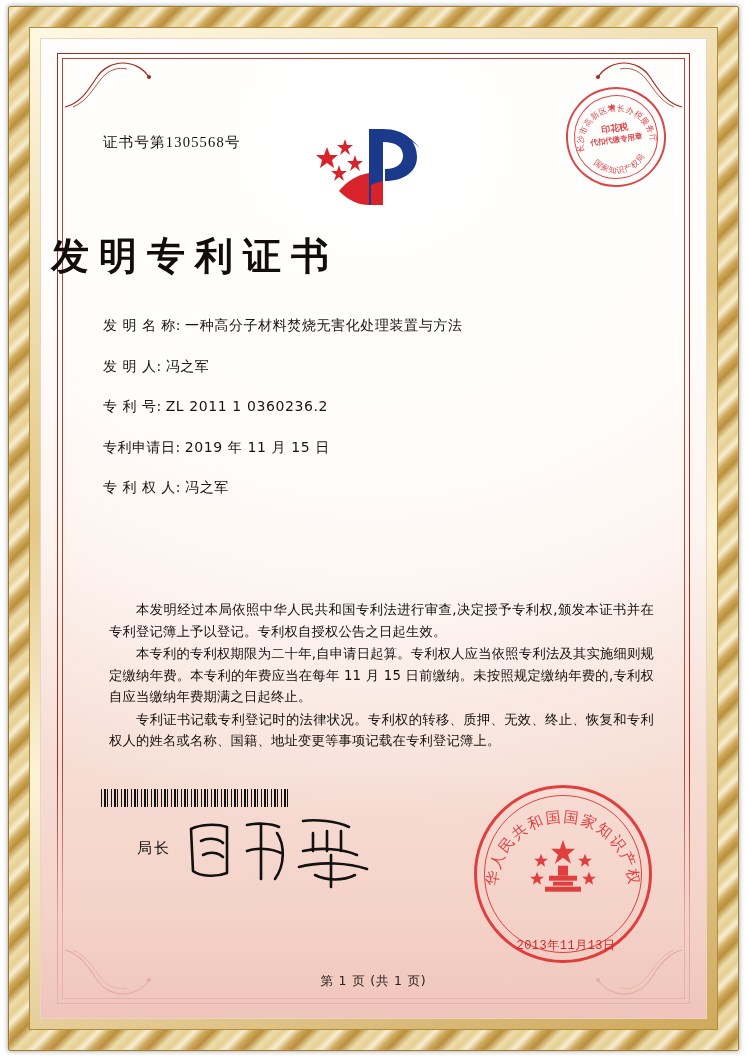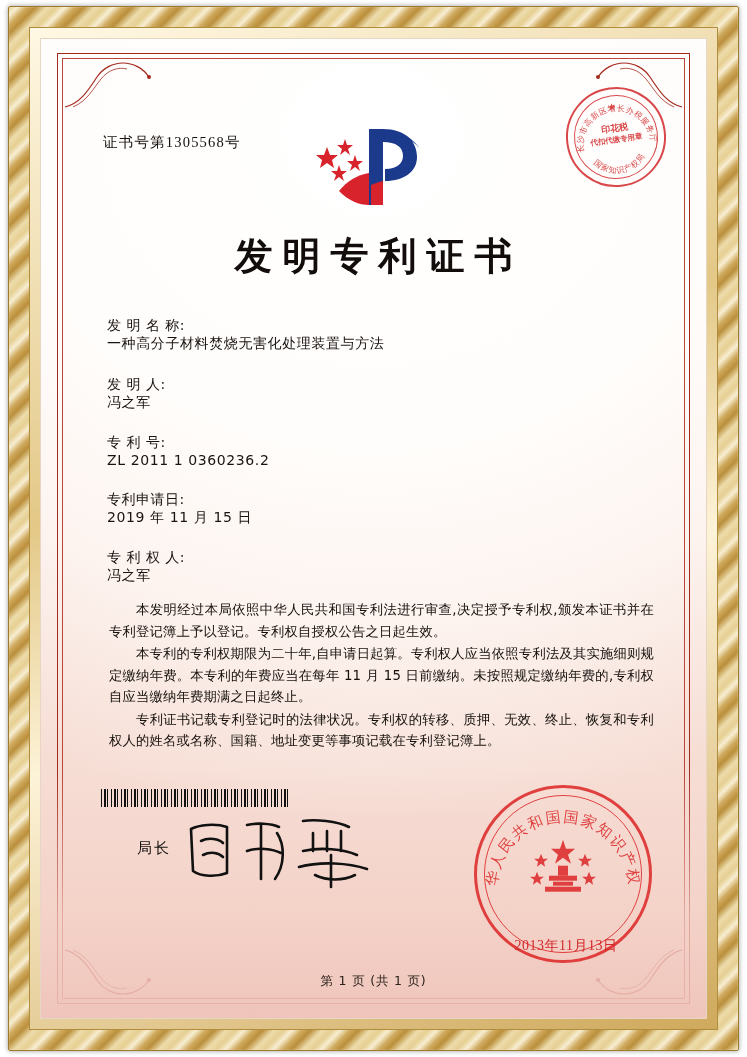--- a/index.html
+++ b/index.html
@@ -158,21 +158,21 @@
     transform: translateX(-50%);
     width: 130px;
     height: 92px;
   }
 
   
   .title {
     position: absolute;
     left: 0; right: 0;
     top: 192px;
-    text-align: center;
+    text-align: left;
     font-size: 38px;
     font-weight: bold;
     letter-spacing: 10px;
     color: #120d0a;
     font-family: Liberation Mono, monospace;
     text-indent: 10px;
   }
 
   
   .fields {
@@ -181,21 +181,20 @@
     top: 278px;
     right: 48px;
   }
   .field-row {
     display: flex;
     align-items: baseline;
     margin-bottom: 22.5px;
     font-size: 14px;
     color: #1a1410;
     font-family: "DejaVu Sans", sans-serif;
-    flex-direction: column;
   }
   .field-label {
     white-space: nowrap;
     letter-spacing: .5px;
   }
   .field-value {
     margin-left: 4px;
     letter-spacing: .6px;
   }
 
@@ -273,23 +272,23 @@
     transform: translate(-50%,-55%);
     width: 72px;
     height: 66px;
   }
   .seal-date {
     position: absolute;
     right: 56px;
     top: 898px;
     width: 168px;
     text-align: center;
-    font-size: 14px;
+    font-size: 12px;
     color: #d12a2a;
-    font-family: Liberation Serif, serif;
+    font-family: Liberation Mono, monospace;
     letter-spacing: .5px;
   }
 
   
   .footer {
     position: absolute;
     left: 0; right: 0;
     bottom: 28px;
     text-align: center;
     font-size: 12.5px;

